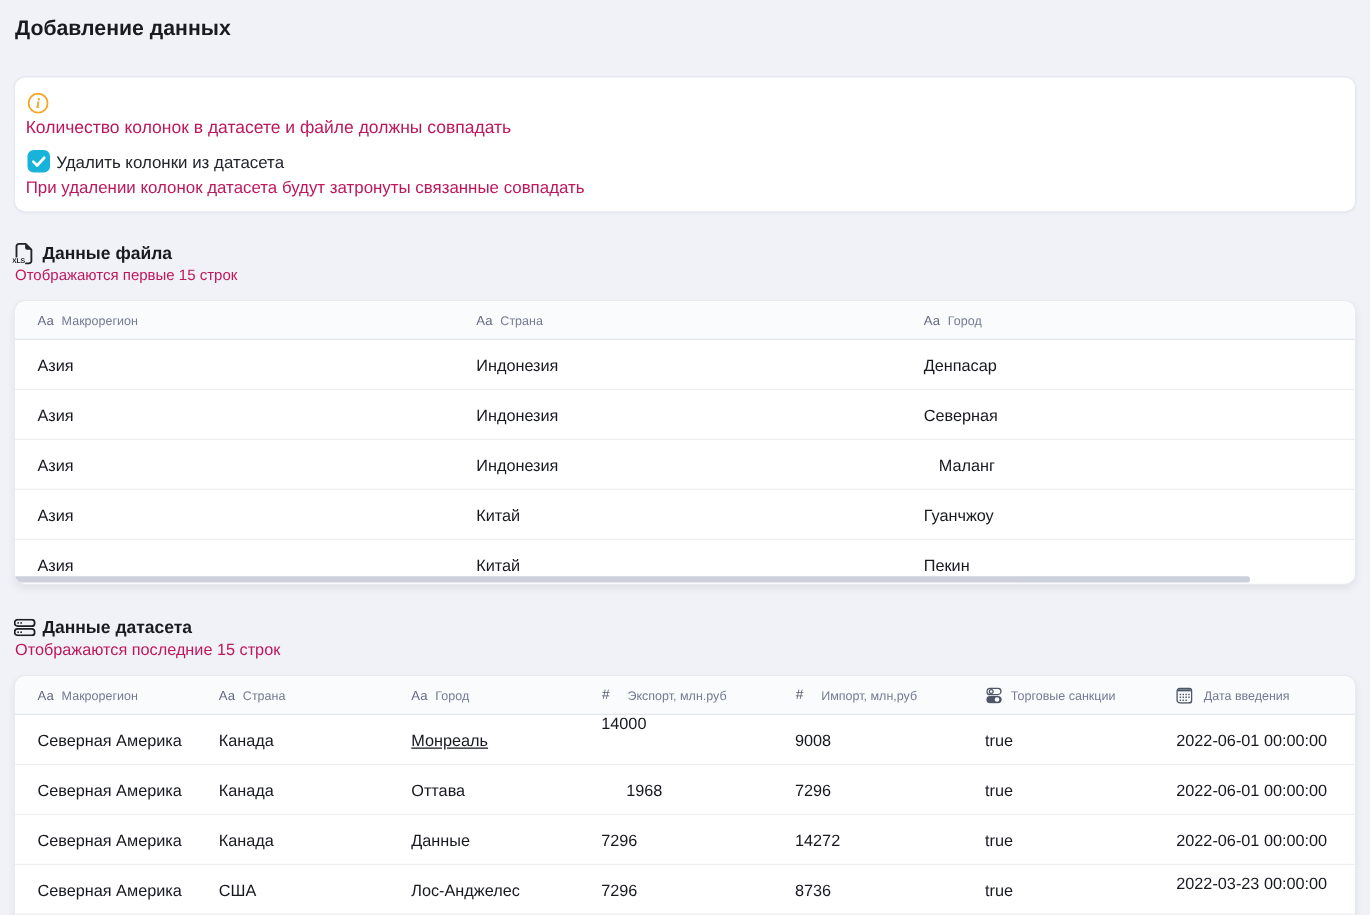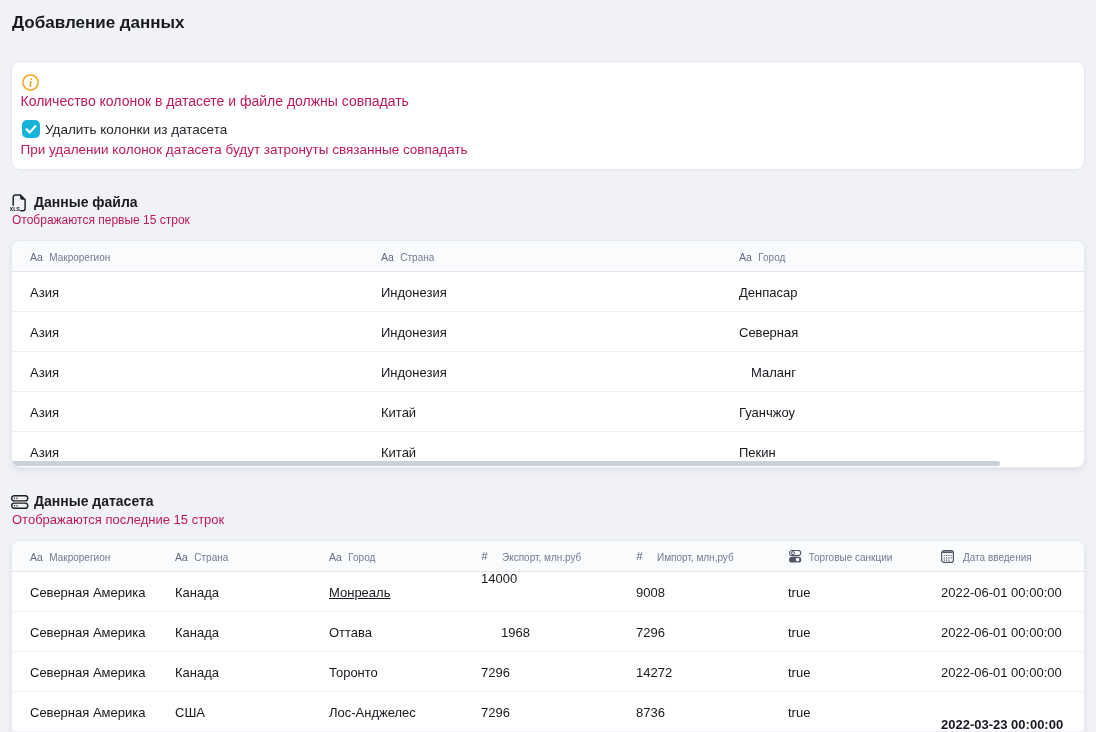--- a/index.html
+++ b/index.html
@@ -145,28 +145,28 @@
       <span class="cell" style="left:163px; top:14px;">Канада</span>
       <span class="cell" style="left:317px; top:14px;">Оттава</span>
       <span class="cell" style="left:469px; top:14px;margin-left:20px;">1968</span>
       <span class="cell" style="left:624px; top:14px;">7296</span>
       <span class="cell" style="left:776px; top:14px;">true</span>
       <span class="cell" style="left:929px; top:14px;">2022-06-01 00:00:00</span>
   </div>
   <div class="abs" style="left:0; top:111px; width:100%; height:40px; border-bottom:1px solid #edeff3;">
     <span class="cell" style="left:18px; top:14px;">Северная Америка</span>
       <span class="cell" style="left:163px; top:14px;">Канада</span>
-      <span class="cell" style="left:317px; top:14px;">Торонто</span>
+      <span class="cell" style="left:317px; top:14px;">Данные</span>
       <span class="cell" style="left:469px; top:14px;">7296</span>
       <span class="cell" style="left:624px; top:14px;">14272</span>
       <span class="cell" style="left:776px; top:14px;">true</span>
       <span class="cell" style="left:929px; top:14px;">2022-06-01 00:00:00</span>
   </div>
   <div class="abs" style="left:0; top:151px; width:100%; height:40px; border-bottom:1px solid #edeff3;">
     <span class="cell" style="left:18px; top:14px;">Северная Америка</span>
       <span class="cell" style="left:163px; top:14px;">США</span>
       <span class="cell" style="left:317px; top:14px;">Лос-Анджелес</span>
       <span class="cell" style="left:469px; top:14px;">7296</span>
       <span class="cell" style="left:624px; top:14px;">8736</span>
       <span class="cell" style="left:776px; top:14px;">true</span>
-      <span class="cell" style="left:929px; top:26px;font-weight:bold;">2022-03-23 00:00:00</span>
+      <span class="cell" style="left:929px; top:8px;">2022-03-23 00:00:00</span>
   </div>
 </div>
 
 </body></html>

